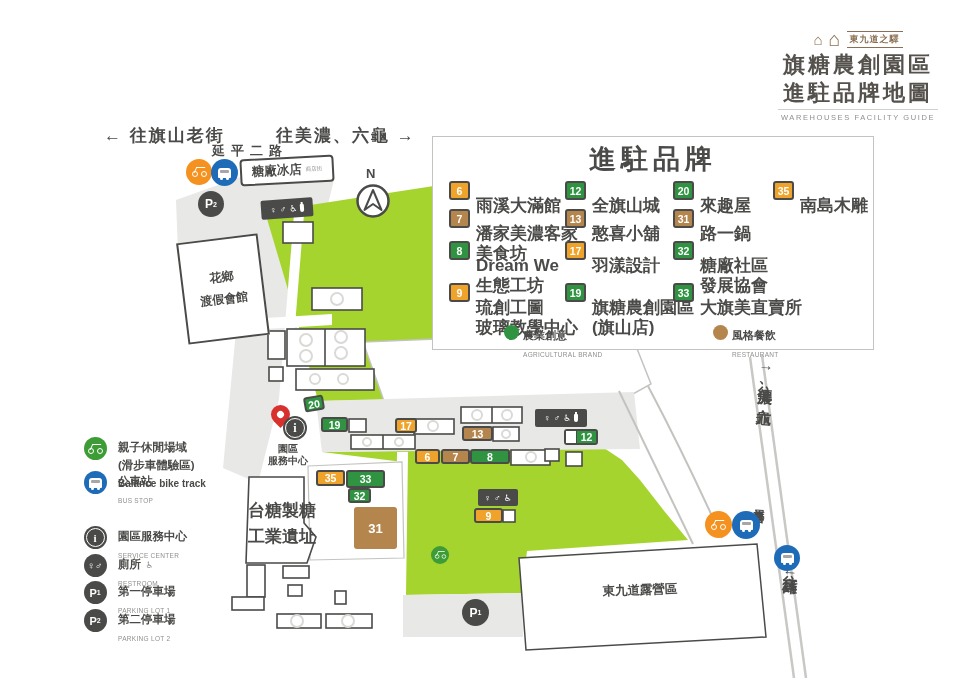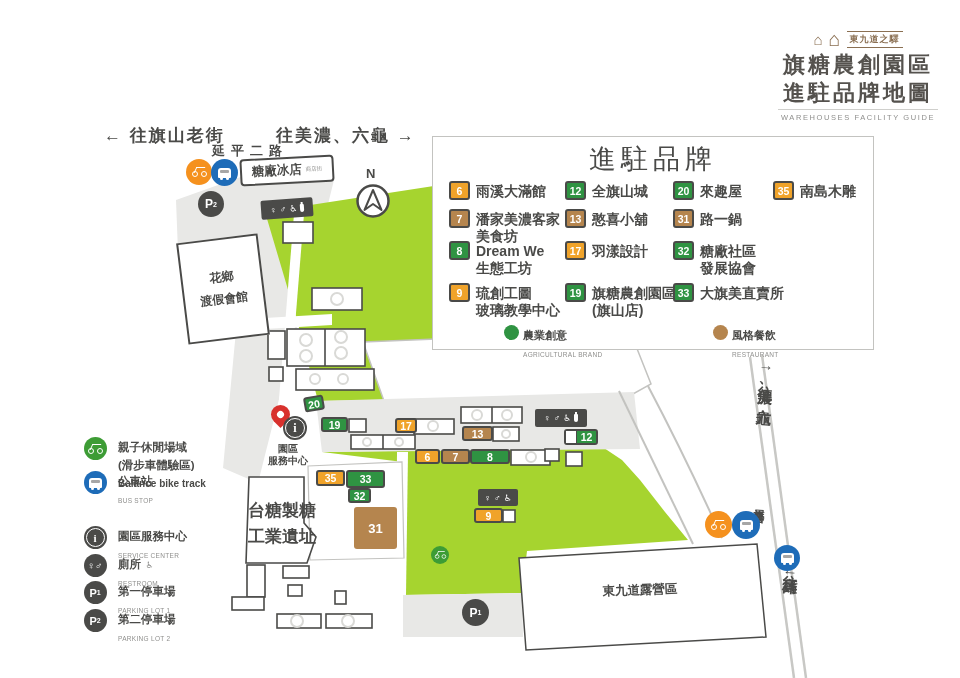--- a/index.html
+++ b/index.html
@@ -33,25 +33,25 @@
   .pin{position:absolute;width:19px;height:19px;background:var(--red);border-radius:50% 50% 50% 0;transform:rotate(-45deg);}
   .pin::after{content:"";position:absolute;left:6px;top:6px;width:7px;height:7px;border-radius:50%;background:#fff;}
   .info-ic{position:relative;}
   .info-ic::before{content:"";position:absolute;inset:2px;border:1.5px solid #fff;border-radius:50%;}
   .bottle{display:inline-block;width:4px;height:8px;background:#fff;border-radius:1px 1px 2px 2px;position:relative;}
   .bottle::before{content:"";position:absolute;top:-2px;left:1px;width:2px;height:2px;background:#fff;}
   .rr{position:absolute;background:var(--dark);border-radius:2px;display:flex;align-items:center;justify-content:center;gap:3px;color:#fff;font-size:9px;}
   .psub{font-size:7px;vertical-align:sub;}
   
   #brand-panel{position:absolute;left:432px;top:136px;width:440px;height:212px;background:#fff;border:1.5px solid var(--border_gray);}
-  #brand-title{position:absolute;left:0;right:0;top:4px;text-align:center;font-size:27px;font-weight:normal;letter-spacing:5px;}
+  #brand-title{position:absolute;left:0;right:0;top:4px;text-align:center;font-size:27px;font-weight:bold;letter-spacing:5px;}
   .bitem{position:absolute;display:flex;gap:6px;align-items:flex-start;}
   .nbox{flex:0 0 auto;width:21px;height:19px;border:2px solid var(--dark);border-radius:3px;color:#fff;
         font-weight:bold;font-size:10.5px;display:flex;align-items:center;justify-content:center;box-sizing:border-box;}
-  .bname{font-size:14px;font-weight:bold;line-height:1.2;margin-top:2px;}
+  .bname{font-size:17px;font-weight:bold;line-height:1.2;margin-top:15px;}
   .cat{position:absolute;display:flex;gap:4px;align-items:flex-start;}
   .dot{width:15px;height:15px;border-radius:50%;flex:0 0 auto;}
   .cat .zh{font-size:11px;font-weight:bold;line-height:1.1;}
   .cat .en{font-size:6.5px;color:var(--text_gray);letter-spacing:.3px;}
   
   .srow{position:absolute;left:82px;display:flex;gap:10px;align-items:flex-start;}
   .sic{flex:0 0 26px;display:flex;justify-content:center;}
   .srow .zh{font-size:11.5px;font-weight:bold;line-height:1.25;}
   .srow .en{font-size:6.5px;color:var(--text_gray);letter-spacing:.3px;}
   .szq{width:17px;height:17px;background:#dcdcda;}

